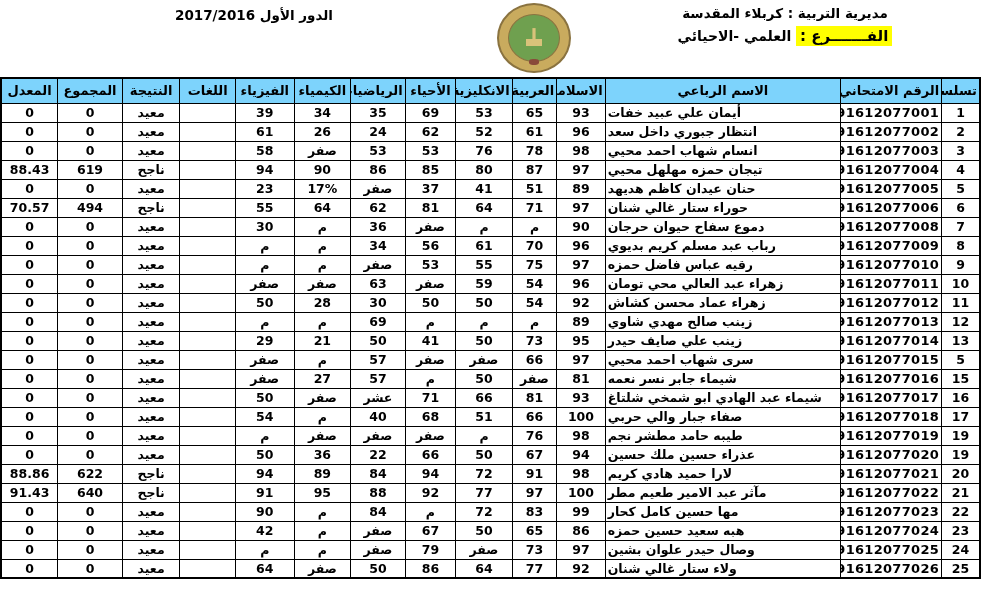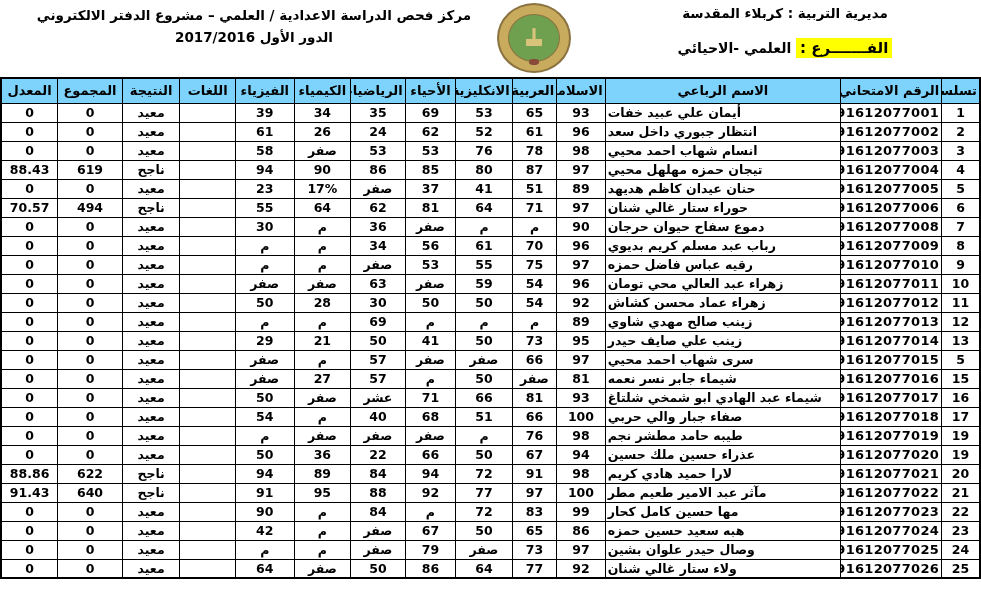--- a/index.html
+++ b/index.html
@@ -5,21 +5,21 @@
   html,body{margin:0;padding:0;background:#fff;}
   .page{
     width:981px;height:603px;overflow:hidden;background:#fff;
     font-family:"DejaVu Sans", sans-serif;direction:rtl;position:relative;
   }
   
   .header{display:flex;height:77px;align-items:flex-start;}
   .hdr-right{width:392px;padding-top:3px;text-align:center;font-weight:bold;font-size:13.5px;line-height:1.5;color:#000;}
   .hdr-left{width:450px;padding-top:5px;text-align:center;font-weight:bold;font-size:13.5px;line-height:1.6;color:#000;}
   .logo-wrap{width:110px;display:flex;justify-content:center;padding-top:3px;}
-  .branch-line{margin-top:14px;font-size:14px;text-align:center;}
+  .branch-line{margin-top:2px;font-size:14px;text-align:center;}
   .highlight{background:#FFFF00;padding:1px 4px;font-size:15px;}
   
   .logo{width:74px;height:70px;border-radius:50%;
         background:#c9ab5e;border:2px solid #8a7340;position:relative;box-sizing:border-box;}
   .logo::before{content:"";position:absolute;inset:9px;border-radius:50%;
         background:#6fa04f;border:1.5px solid #8a7340;}
   .logo::after{content:"";position:absolute;left:50%;top:50%;transform:translate(-50%,-55%);
         width:16px;height:18px;background:#d9c27a;
         clip-path:polygon(40% 0,60% 0,60% 60%,100% 60%,100% 100%,0 100%,0 60%,40% 60%);}
   .logo .dot{position:absolute;bottom:6px;left:50%;transform:translateX(-50%);
@@ -53,21 +53,20 @@
       </div>
     </div>
 
     <div class="logo-wrap">
       <div class="logo">
           <span class="dot"></span>
         </div>
     </div>
 
     <div class="hdr-left">
-      <div>مركز فحص الدراسة الاعدادية  / العلمي – مشروع الدفتر الالكتروني</div>
       <div>الدور الأول 2017/2016</div>
     </div>
 
   </div>
 
   <table>
     <colgroup>
       <col class="c-serial">
         <col class="c-exam">
         <col class="c-name">

